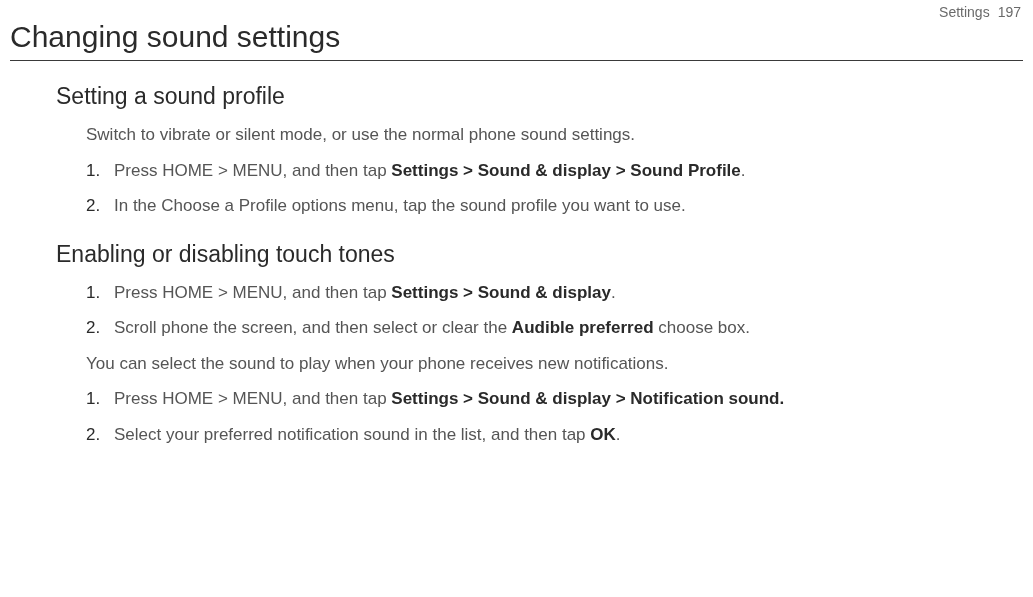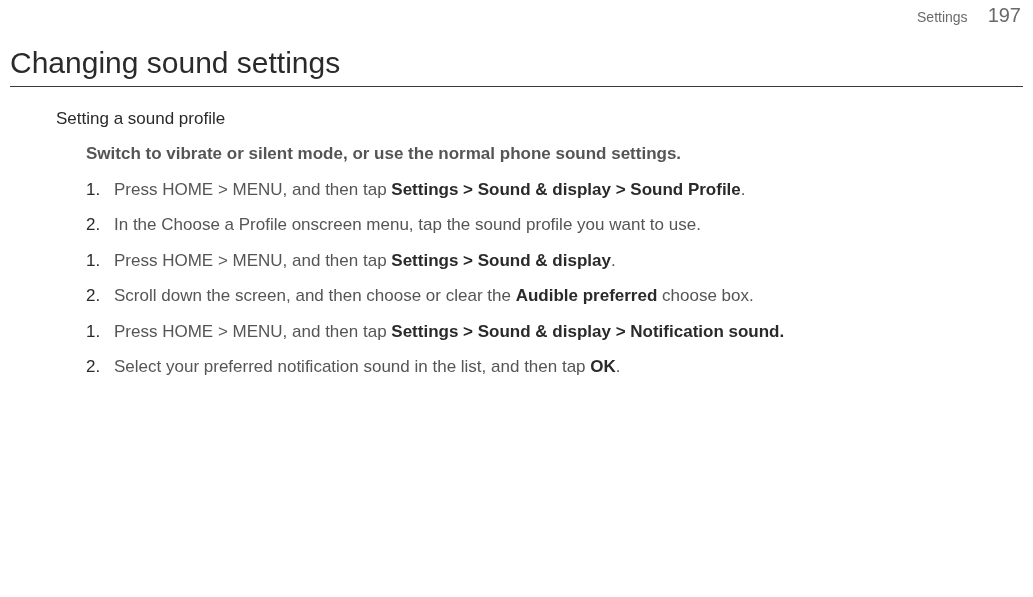--- a/index.html
+++ b/index.html
@@ -15,53 +15,53 @@
       color: #3a3a3a;
       position: relative;
       padding: 0;
     }
     .header-right {
       position: absolute;
       top: 4px;
       right: 12px;
       display: flex;
       align-items: baseline;
-      gap: 20px;
+      gap: 8px;
       font-size: 14px;
       color: #6a6a6a;
     }
     .page-number {
-      font-size: 20px;
+      font-size: 14px;
       color: #6a6a6a;
     }
     .main-title {
       font-size: 30px;
       font-weight: 300;
       color: #2a2a2a;
-      margin-top: 46px;
+      margin-top: 20px;
       margin-left: 10px;
       padding-bottom: 6px;
       border-bottom: 1px solid #3a3a3a;
       margin-right: 10px;
     }
     .content {
       margin-left: 56px;
       margin-right: 24px;
       margin-top: 22px;
     }
     .subsection-title {
-      font-size: 17px;
+      font-size: 23px;
       font-weight: 400;
       color: #2a2a2a;
       margin-bottom: 12px;
       margin-top: 22px;
     }
     .intro-text {
       font-size: 17px;
-      font-weight: 700;
+      font-weight: 400;
       color: #555;
       margin-left: 30px;
       margin-bottom: 10px;
       line-height: 1.5;
     }
     .step-list {
       margin-left: 30px;
       list-style: none;
       counter-reset: step;
     }
@@ -104,33 +104,35 @@
 
 <div class="content">
 
   <h2 class="subsection-title">Setting a sound profile</h2>
   <p class="intro-text">Switch to vibrate or silent mode, or use the normal phone sound settings.</p>
   <ol class="step-list">
     <li class="step-item">
       <span class="step-text">Press HOME &gt; MENU, and then tap </span><span class="b">Settings &gt; Sound &amp; display &gt; Sound Profile</span><span>.</span>
     </li>
     <li class="step-item">
-      <span class="step-text">In the Choose a Profile onscreen menu, tap the sound profile you want to use.</span><span class="b"></span><span></span>
+      <span class="step-text">In the Choose a Profile options menu, tap the sound profile you want to use.</span><span class="b"></span><span></span>
     </li>
   </ol>
 
+  <h2 class="subsection-title">Enabling or disabling touch tones</h2>
   <ol class="step-list">
     <li class="step-item">
       <span class="step-text">Press HOME &gt; MENU, and then tap </span><span class="b">Settings &gt; Sound &amp; display</span><span>.</span>
     </li>
     <li class="step-item">
-      <span class="step-text">Scroll down the screen, and then choose or clear the </span><span class="b">Audible preferred</span><span> choose box.</span>
+      <span class="step-text">Scroll phone the screen, and then select or clear the </span><span class="b">Audible preferred</span><span> choose box.</span>
     </li>
   </ol>
 
+  <p class="intro-text">You can select the sound to play when your phone receives new notifications.</p>
   <ol class="step-list">
     <li class="step-item">
       <span class="step-text">Press HOME &gt; MENU, and then tap </span><span class="b">Settings &gt; Sound &amp; display &gt; Notification sound.</span><span></span>
     </li>
     <li class="step-item">
       <span class="step-text">Select your preferred notification sound in the list, and then tap </span><span class="b">OK</span><span>.</span>
     </li>
   </ol>
 
 </div>

